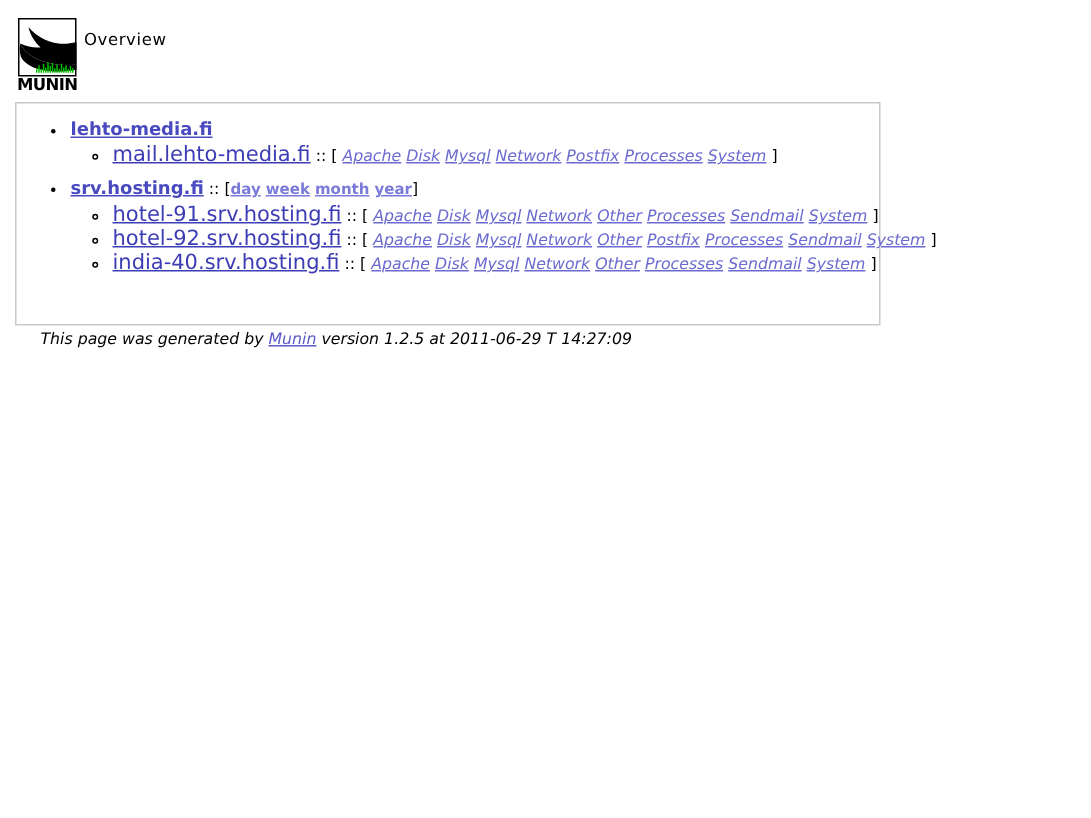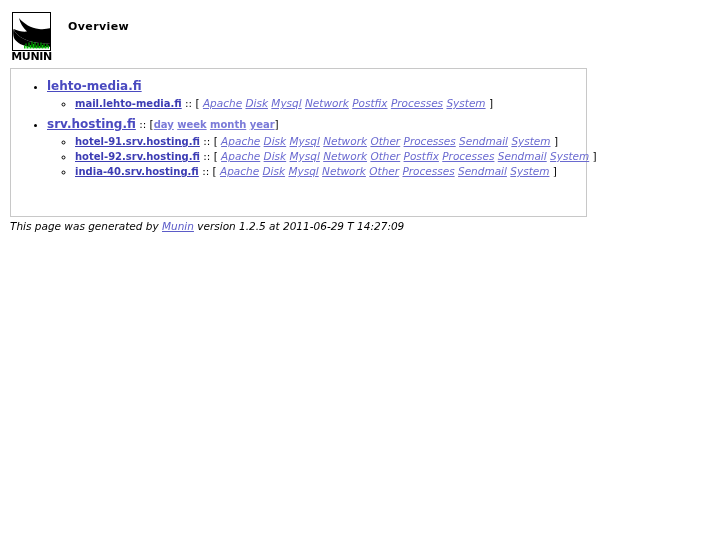--- a/index.html
+++ b/index.html
@@ -27,24 +27,24 @@
   .logo {
     position: absolute;
     left: 12px;
     top: 12px;
     width: 40px;
     height: 50px;
   }
   .logo svg { display: block; }
   .page-title {
     position: absolute;
-    left: 68px;
+    left: 56px;
     top: 20px;
     font-size: 11px;
-    font-weight: bold;
+    font-weight: normal;
     letter-spacing: 0.4px;
     color: #000000;
     font-family: "DejaVu Sans", "Liberation Sans", sans-serif;
   }
 
   
   .content-box {
     position: absolute;
     left: 10px;
     top: 68px;
@@ -80,22 +80,22 @@
   a {
     color: #5b5bc8;
     text-decoration: underline;
   }
   a.group-link {
     font-weight: bold;
     font-size: 12px;
     color: #4a4ac0;
   }
   a.host-link {
-    font-weight: bold;
-    font-size: 10px;
+    font-weight: normal;
+    font-size: 14px;
     color: #3c3cb4;
   }
   a.service-link {
     font-weight: normal;
     font-size: 10.5px;
     color: #6a6ad0;
     font-style: italic;
   }
   a.period-link {
     font-weight: bold;
@@ -105,21 +105,21 @@
   .sep {
     color: #000000;
     font-size: 10.5px;
     font-weight: normal;
   }
   .svc-sp { font-size: 10.5px; }
 
   
   .footer {
     position: absolute;
-    left: 10px;
+    left: 27px;
     top: 220px;
     font-size: 10.5px;
     font-style: italic;
     color: #000000;
     white-space: nowrap;
   }
   .footer a {
     color: #5b5bc8;
     font-style: italic;
     text-decoration: underline;

